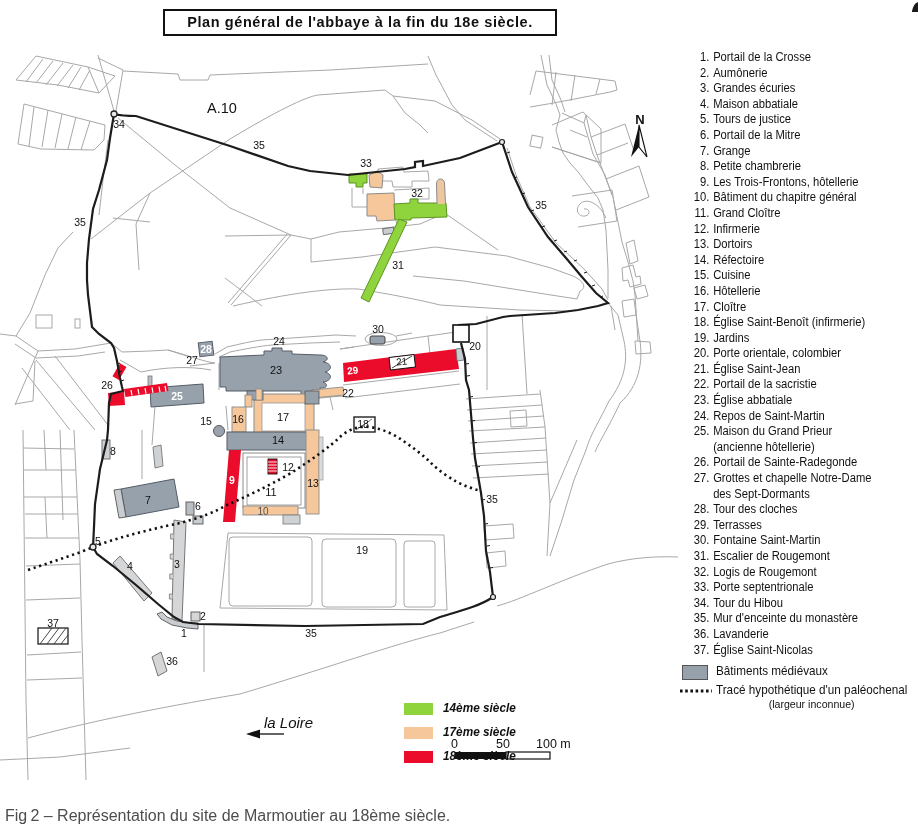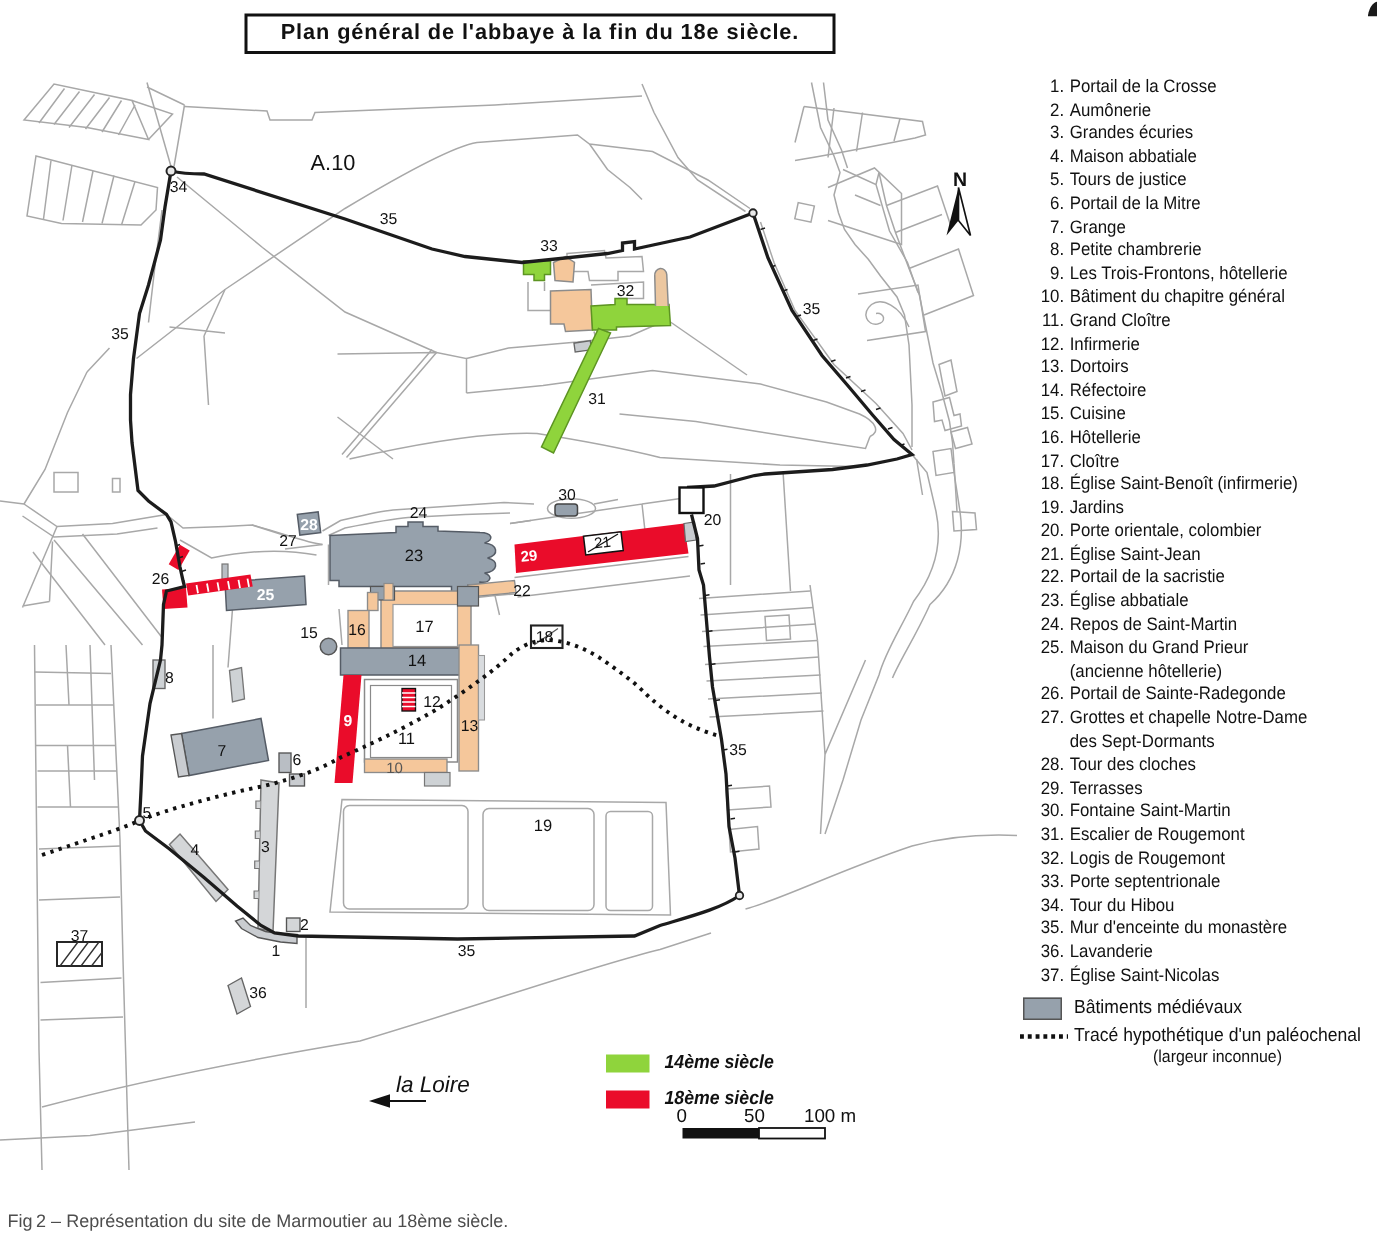--- a/index.html
+++ b/index.html
@@ -13,21 +13,21 @@
   #list .n{display:inline-block;width:32.5px;text-align:right;padding-right:4px;}
   #list .cont{padding-left:36.5px;}
   #legend{position:absolute;left:679px;top:664px;width:239px;font-size:12.6px;color:#111;text-align:center;}
   .lrow{position:relative;height:19.3px;}
   .sw{position:absolute;left:3px;top:1px;width:24px;height:13px;border:1.5px solid #555;}
   .ltxt{position:absolute;left:37px;top:0px;white-space:nowrap;transform:scaleX(0.93);transform-origin:0 50%;}
   #cleg{position:absolute;left:404px;top:657px;width:200px;margin-top:44px;}
   .crow{position:relative;height:24px;}
   .csw{position:absolute;left:0;top:2px;width:29px;height:12px;}
   .ctxt{position:absolute;left:39px;top:0px;font-style:italic;font-size:12.7px;font-weight:bold;color:#111;white-space:nowrap;transform:scaleX(0.93);transform-origin:0 50%;}
-  #caption{position:absolute;left:5px;top:807px;font-size:12px;color:#4d4d4d;}
+  #caption{position:absolute;left:5px;top:807px;font-size:16px;color:#4d4d4d;}
   #pgnum{position:absolute;left:912px;top:-2px;}
 </style>
 </head>
 <body>
 <div id="page">
 
 <div id="titlebox">Plan général de l'abbaye à la fin du 18e siècle.</div>
 
 <svg id="maplayer" width="918" height="835" viewBox="0 0 918 835">
 <g fill="none" stroke="#a8a8a8" stroke-width="1">
@@ -372,20 +372,24 @@
       </div>
 </div>
 
 <div id="cleg">
 
 <div class="crow">
         <span class="csw" style="background:#8fd43c;"></span>
         <span class="ctxt">14ème siècle</span>
       </div>
 
+<div class="crow">
+        <span class="csw" style="background:#f5c79b;"></span>
+        <span class="ctxt">17ème siècle</span>
+      </div>
 
 <div class="crow">
         <span class="csw" style="background:#ea0c2a;"></span>
         <span class="ctxt">18ème siècle</span>
       </div>
 </div>
 
 <div id="caption">Fig 2 – Représentation du site de Marmoutier au 18ème siècle.</div>
 
 <div id="pgnum"><svg width="8" height="10">

